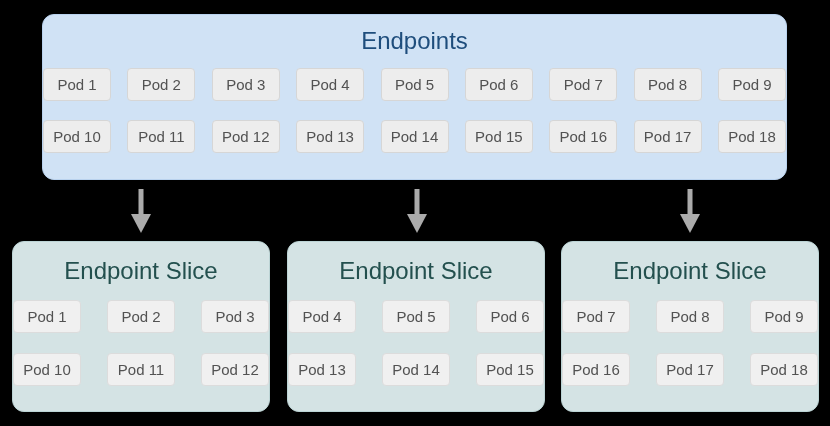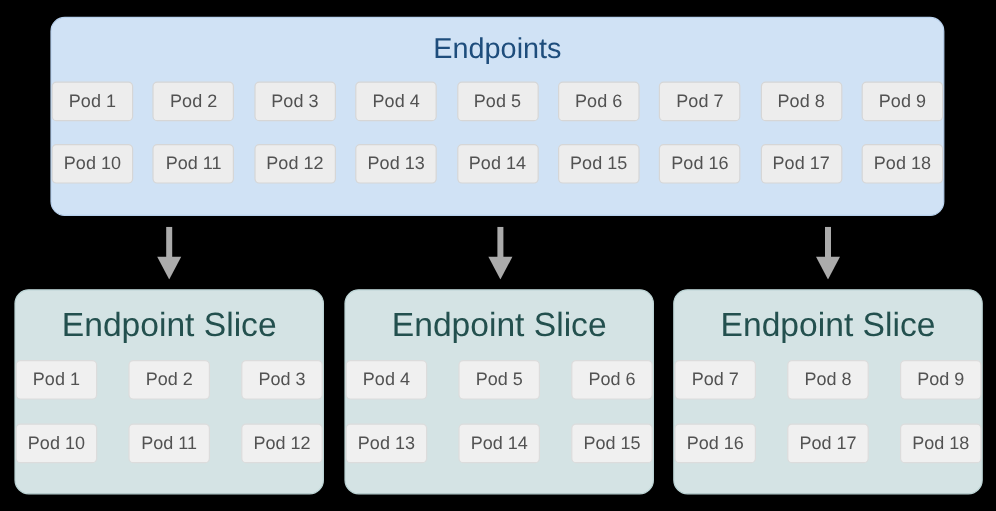--- a/index.html
+++ b/index.html
@@ -71,21 +71,21 @@
     border: 1px solid #bcd4d5;
     border-radius: 12px;
     box-sizing: border-box;
   }
   .slice-box.s1 { left: 12px; }
   .slice-box.s2 { left: 287px; }
   .slice-box.s3 { left: 561px; }
   .slice-title {
     margin-top: 14px;
     text-align: center;
-    font-size: 28px;
+    font-size: 24px;
     line-height: 29px;
     color: #23504e;
   }
   .slice-box .pod-row.row1 { margin-top: 15px; }
   .slice-box .pod-row.row2 { margin-top: 20px; }
   .slice-box .pod { background: #f0f0f0; border-color: #dcdcdc; }
 </style>
 </head>
 <body>
 

